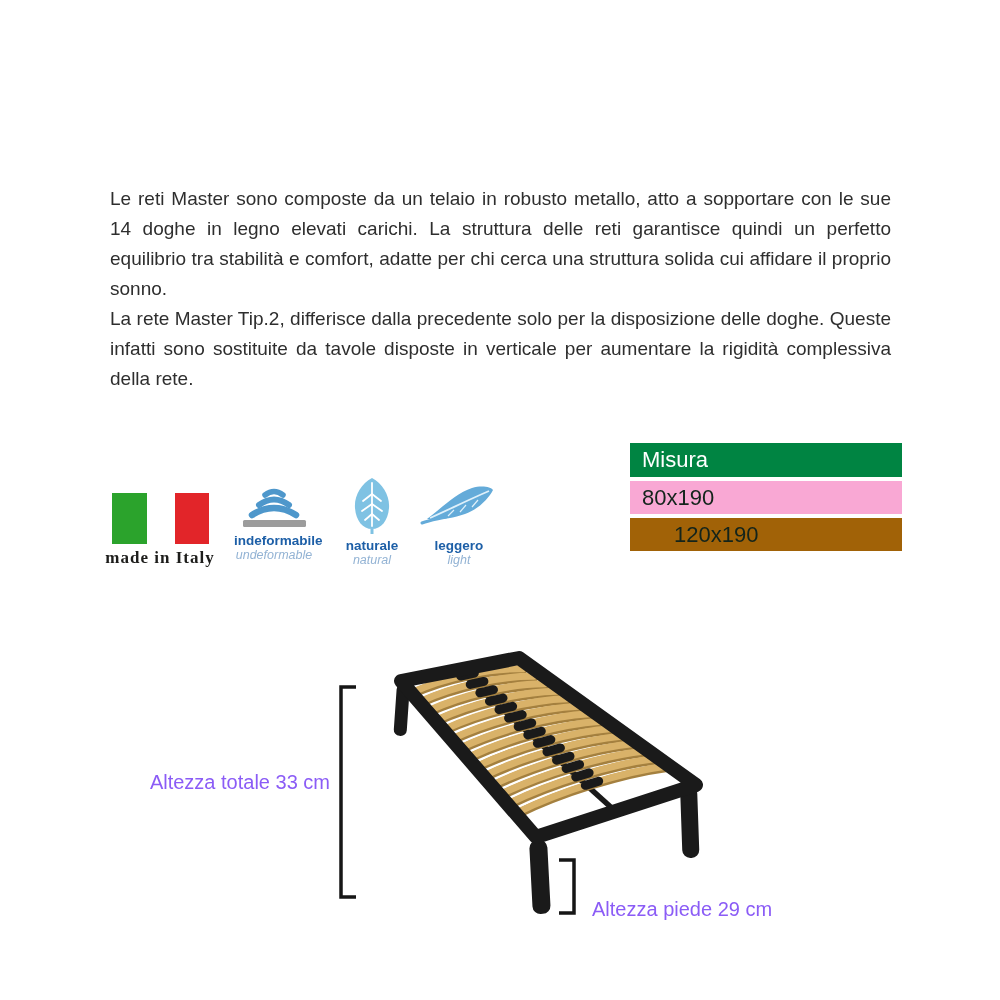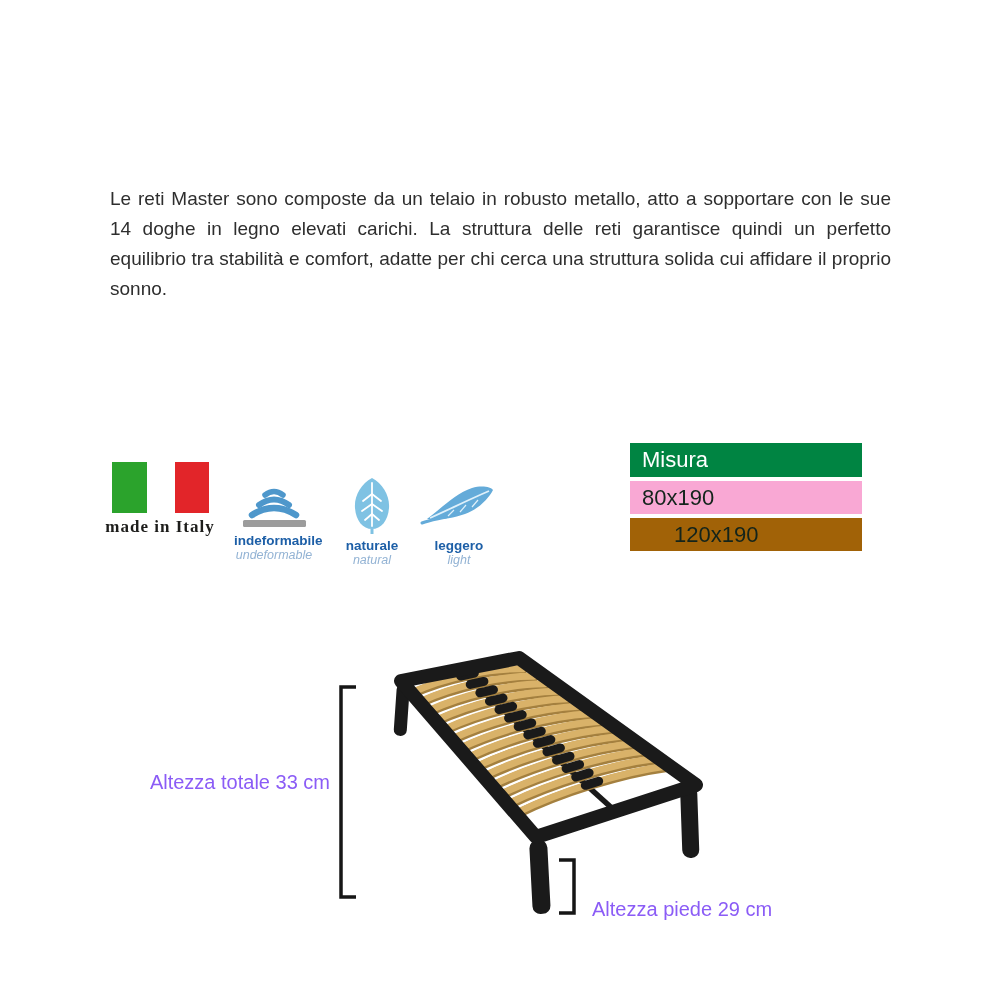--- a/index.html
+++ b/index.html
@@ -16,21 +16,21 @@
   
   .features{position:absolute;left:0;top:0;}
   .feat-item{position:absolute;text-align:center;}
   .feat-label{font-size:13.5px;font-weight:bold;color:#1d5fa7;line-height:15px;}
   .feat-sublabel{font-size:12.5px;font-style:italic;color:#93b3d4;line-height:14px;}
   .madeinitaly-label{
     font-family:"Liberation Serif", serif;font-weight:bold;font-size:17px;
     color:#1d1d1b;letter-spacing:1px;line-height:17px;
   }
   
-  .size-table{position:absolute;left:630px;top:443px;width:232px;}
+  .size-table{position:absolute;left:630px;top:443px;width:272px;}
   .size-header{
     height:34px;background:#008442;color:#ffffff;font-size:22px;
     line-height:34px;padding-left:12px;box-sizing:border-box;
   }
   .size-row{
     height:33px;margin-top:4px;font-size:22px;line-height:33px;
     padding-left:12px;box-sizing:border-box;color:#13241b;
   }
   .row-light{background:#f9a8d4;}
   .row-medium{background:#a16207;padding-left:44px;}
@@ -39,25 +39,26 @@
   #total-height-label{left:130px;top:771px;width:200px;text-align:right;}
   #foot-height-label{left:592px;top:898px;text-align:center;}
   
   .layer{position:absolute;left:0;top:0;pointer-events:none;}
 </style>
 </head>
 <body>
 
 <div class="desc">
   <p>Le reti Master sono composte da un telaio in robusto metallo, atto a sopportare con le sue 14 doghe in legno elevati carichi. La struttura delle reti garantisce quindi un perfetto equilibrio tra stabilità e comfort, adatte per chi cerca una struttura solida cui affidare il proprio sonno.</p>
+  <p>La rete Master Tip.2,  differisce dalla precedente solo per la disposizione delle doghe. Queste infatti sono sostituite da tavole disposte in verticale per aumentare la rigidità complessiva della rete.</p>
 </div>
 
 <div class="features">
 
-  <div class="feat-item" style="left:104px;top:460px;width:112px;">
+  <div class="feat-item" style="left:104px;top:491px;width:112px;">
     <svg width="112" height="54" viewBox="0 0 112 54">
       <rect x="8" y="2" width="35" height="51" fill="#2ba32c"></rect>
       <rect x="43" y="2" width="28" height="51" fill="#ffffff"></rect>
       <rect x="71" y="2" width="34" height="51" fill="#e22529"></rect>
     </svg>
     <div class="madeinitaly-label">made in Italy</div>
   </div>
 
   <div class="feat-item" style="left:234px;top:483px;width:80px;">
     <svg width="80" height="46" viewBox="0 0 80 46">

